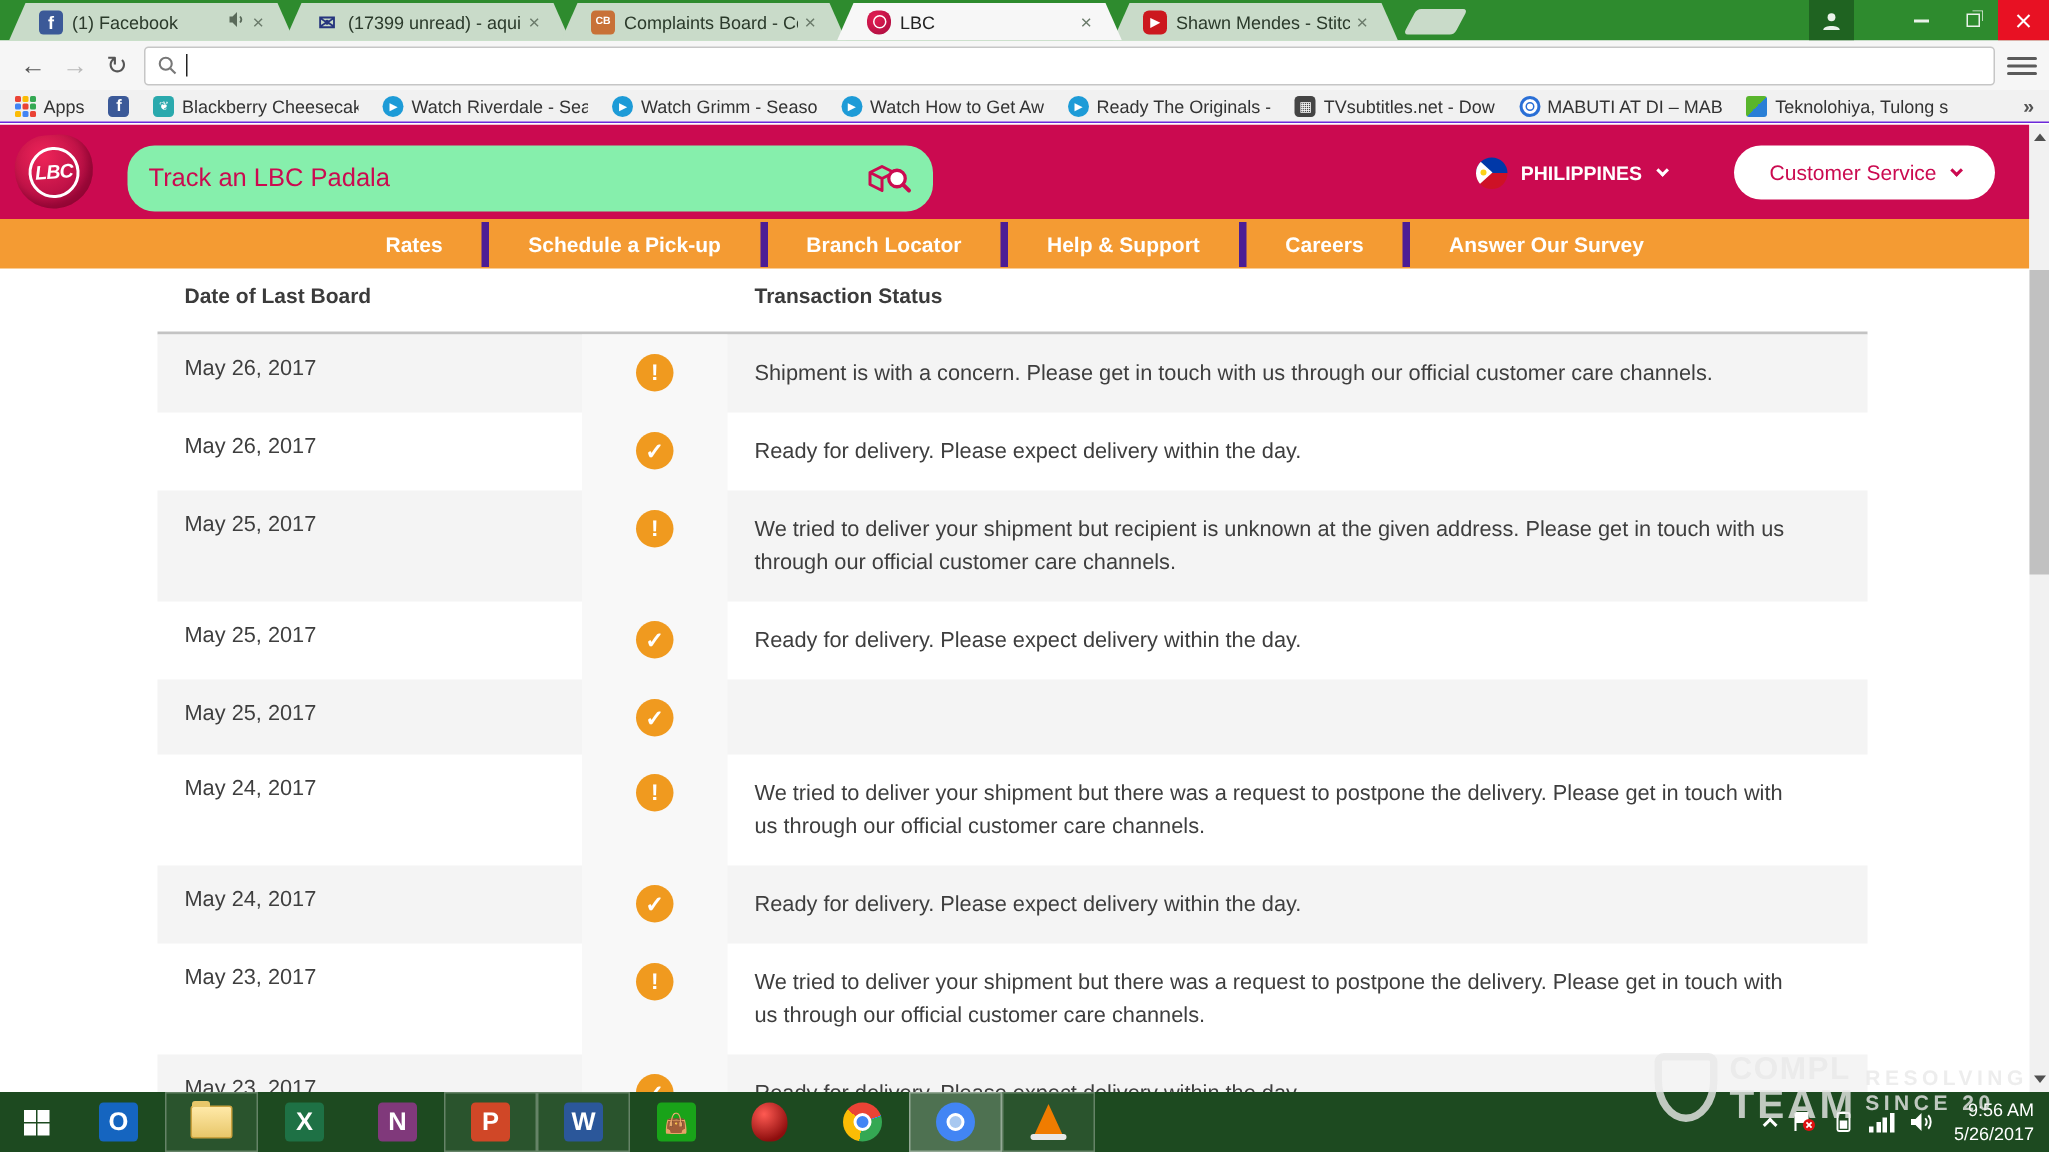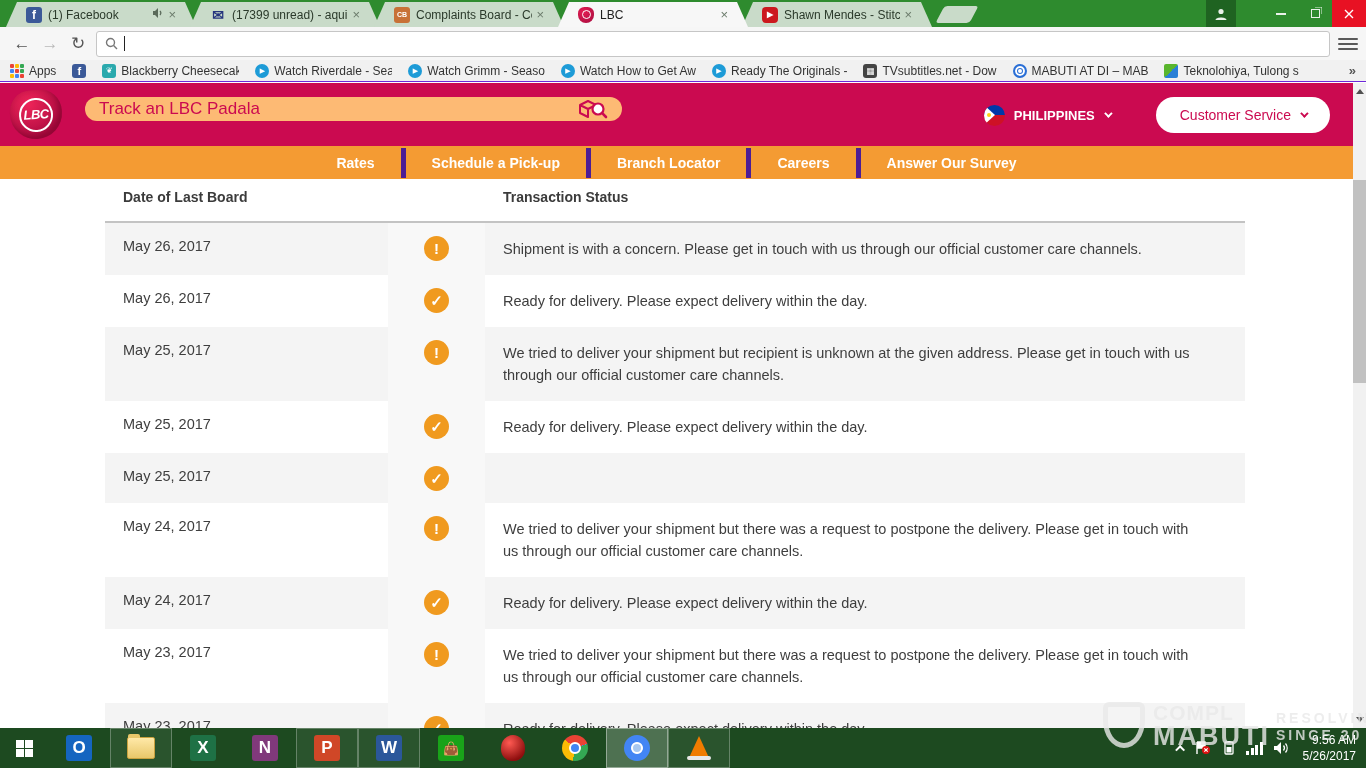--- a/index.html
+++ b/index.html
@@ -51,21 +51,21 @@
   .bi-globe-ring { background:#fff; border:2px solid #2a6fd6; border-radius:50%; box-shadow:inset 0 0 0 2px #fff, inset 0 0 0 3px #2a6fd6; }
   .bi-photo { background:linear-gradient(135deg,#59b52c 50%,#2a7fd6 50%); border-radius:2px; }
   .bm-more { margin-left:auto; color:#555; font-size:13px; font-weight:bold; }
 
   
   .page { position:absolute; left:0; top:83px; width:1353px; height:645px; background:#fff; overflow:hidden; }
   .lbc-header { position:relative; height:63px; background:#cb0a50; }
   .lbc-logo { position:absolute; left:10px; top:7px; width:52px; height:49px; background:radial-gradient(circle at 38% 28%, #ee2458, #b00c42 70%); border-radius:42% 42% 52% 52% / 46% 46% 54% 54%; transform:rotate(-4deg); display:flex; align-items:center; justify-content:center; box-shadow:inset -3px -4px 6px rgba(120,0,40,.55); }
   .lbc-ring { width:34px; height:34px; border:2.5px solid #fff; border-radius:50%; display:flex; align-items:center; justify-content:center; }
   .lbc-ring span { color:#fff; font-weight:bold; font-style:italic; font-size:13px; letter-spacing:-0.5px; }
-  .track-box { position:absolute; left:85px; top:14px; width:537px; height:24px; background:#fdba74; border-radius:18px; display:flex; align-items:center;gap:27px; }
+  .track-box { position:absolute; left:85px; top:14px; width:537px; height:44px; background:#86efac; border-radius:18px; display:flex; align-items:center;gap:27px; }
   .track-box input { border:0; outline:none; background:transparent; flex:1; margin-left:14px; font-size:17px; color:#cb0a50; font-family:"Liberation Sans", sans-serif; }
   .track-box input::placeholder { color:#cb0a50; opacity:1; }
   .track-ic { margin-right:14px; }
   .header-right { position:absolute; right:23px; top:14px; height:36px; display:flex; align-items:center; gap:16px; }
   .country { display:flex; align-items:center; gap:9px; color:#fff; font-weight:bold; font-size:13px; margin-right:30px; }
   .ph-flag { position:relative; width:21px; height:21px; border-radius:50%; background:linear-gradient(180deg,#0038a8 50%,#ce1126 50%); overflow:hidden; }
   .ph-flag:before { content:""; position:absolute; left:0; top:0; width:0; height:0; border-top:10.5px solid transparent; border-bottom:10.5px solid transparent; border-left:11px solid #fff; }
   .ph-flag:after { content:""; position:absolute; left:3px; top:8.5px; width:4px; height:4px; border-radius:50%; background:#fcd116; }
   .chev { display:inline-block; width:6px; height:6px; border-right:2px solid currentColor; border-bottom:2px solid currentColor; transform:rotate(45deg) translateY(-2px); }
   .cs-btn { height:36px; background:#fff; border-radius:18px; display:flex; align-items:center; gap:9px; padding:0 24px; color:#cb0a50; font-size:14px; }
@@ -289,20 +289,21 @@
         <span>Customer Service</span>
         <span class="chev"></span>
       </div>
     </div>
   </div>
 
   <div class="lbc-nav" id="lbc-nav">
       <div class="nav-item">Rates</div>
       <div class="nav-item">Schedule a Pick-up</div>
       <div class="nav-item">Branch Locator</div>
+      <div class="nav-item">Help &amp; Support</div>
       <div class="nav-item">Careers</div>
       <div class="nav-item">Answer Our Survey</div>
     </div>
 
   <div class="table-wrap">
     <div class="t-head">
       <div>Date of Last Board</div>
       <div></div>
       <div style="padding-left:18px;">Transaction Status</div>
     </div>
@@ -376,21 +377,21 @@
 <div class="scrollbar">
   <div class="sb-arrow sb-up"></div>
   <div class="sb-thumb"></div>
   <div class="sb-arrow sb-down"></div>
 </div>
 
 <div class="watermark">
   <div class="wm-shield"></div>
   <div class="wm-main">
     <div class="wm-l1">COMPL</div>
-    <div class="wm-l2">MABUTI</div>
+    <div class="wm-l2">TEAM</div>
   </div>
   <div class="wm-side">
     <div class="wm-s1">RESOLVING</div>
     <div class="wm-s2">SINCE 20</div>
   </div>
 </div>
 
 <div class="taskbar">
   <div class="tb-start">
     <div class="win-logo">

